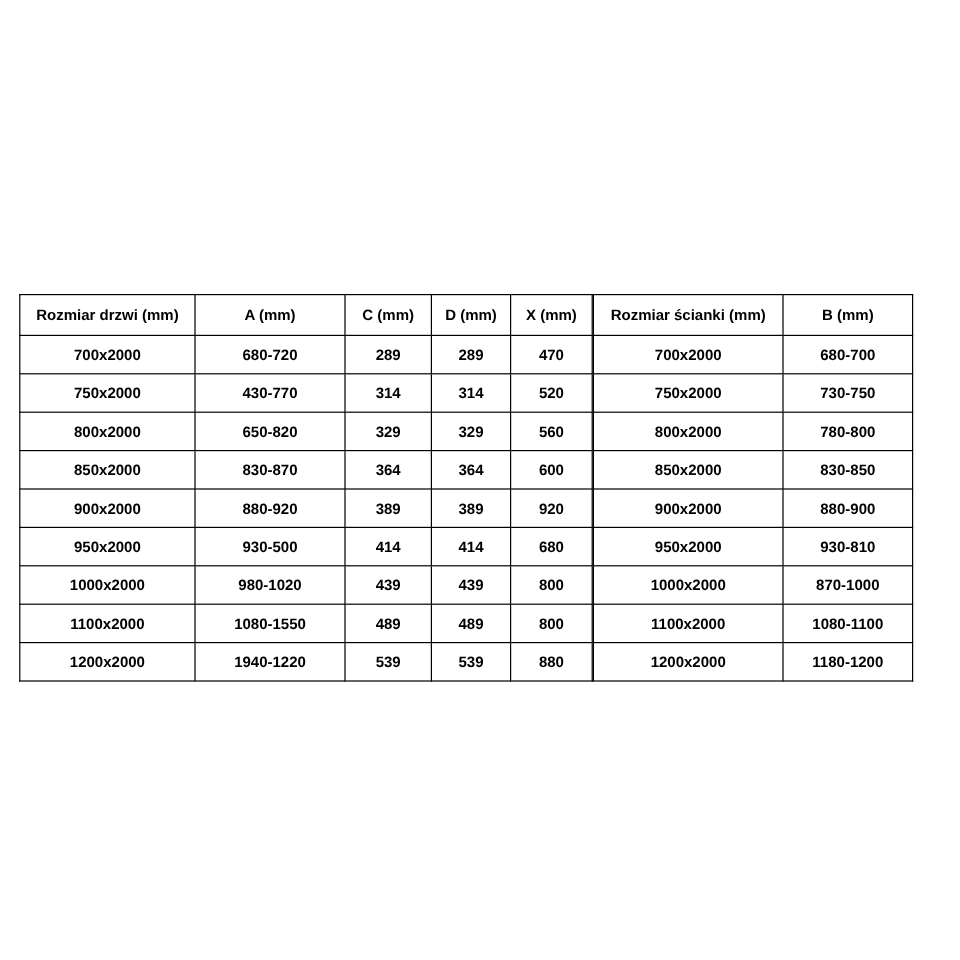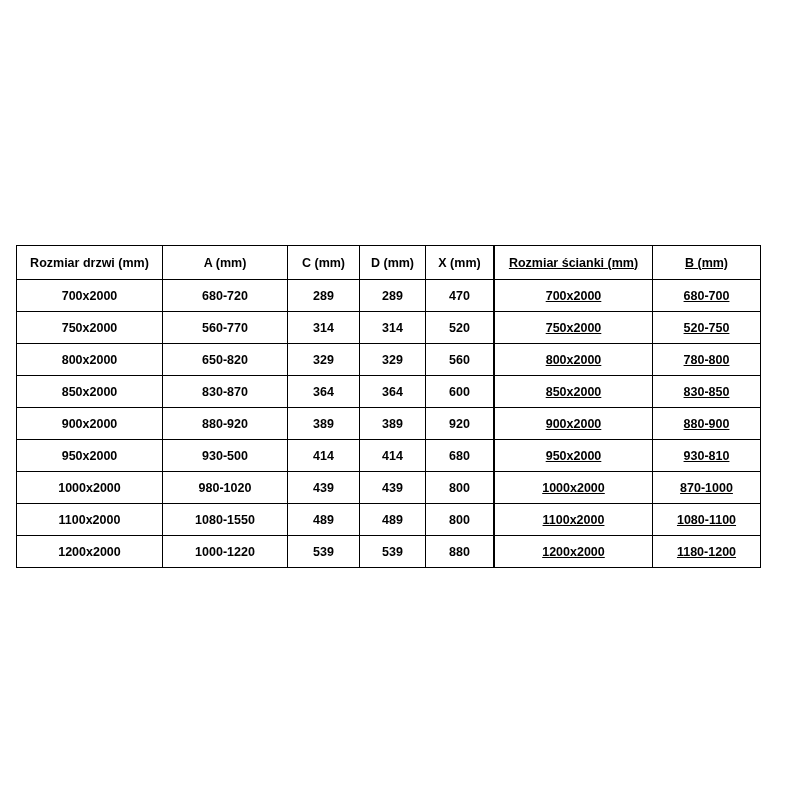--- a/index.html
+++ b/index.html
@@ -28,21 +28,20 @@
     flex-direction: row;
     align-items: flex-start;
   }
   .table-block {
     box-sizing: border-box;
   }
   .table-left {
     margin-left: 16px;
   }
   .table-right {
-    text-decoration: underline;
   }
   table {
     border-collapse: collapse;
     table-layout: fixed;
   }
   table td, table th {
     border: 1px solid #000000;
     text-align: center;
     vertical-align: middle;
     font-weight: bold;
@@ -91,21 +90,21 @@
         <tbody>
           <tr>
             <td>700x2000</td>
             <td>680-720</td>
             <td>289</td>
             <td>289</td>
             <td>470</td>
           </tr>
           <tr>
             <td>750x2000</td>
-            <td>560-770</td>
+            <td>430-770</td>
             <td>314</td>
             <td>314</td>
             <td>520</td>
           </tr>
           <tr>
             <td>800x2000</td>
             <td>650-820</td>
             <td>329</td>
             <td>329</td>
             <td>560</td>
@@ -140,21 +139,21 @@
           </tr>
           <tr>
             <td>1100x2000</td>
             <td>1080-1550</td>
             <td>489</td>
             <td>489</td>
             <td>800</td>
           </tr>
           <tr>
             <td>1200x2000</td>
-            <td>1000-1220</td>
+            <td>1940-1220</td>
             <td>539</td>
             <td>539</td>
             <td>880</td>
           </tr>
         </tbody>
       </table>
     </div>
 
     <div class="table-block table-right">
       <table>
@@ -168,21 +167,21 @@
             <th>B (mm)</th>
           </tr>
         </thead>
         <tbody>
           <tr>
             <td>700x2000</td>
             <td>680-700</td>
           </tr>
           <tr>
             <td>750x2000</td>
-            <td>520-750</td>
+            <td>730-750</td>
           </tr>
           <tr>
             <td>800x2000</td>
             <td>780-800</td>
           </tr>
           <tr>
             <td>850x2000</td>
             <td>830-850</td>
           </tr>
           <tr>

